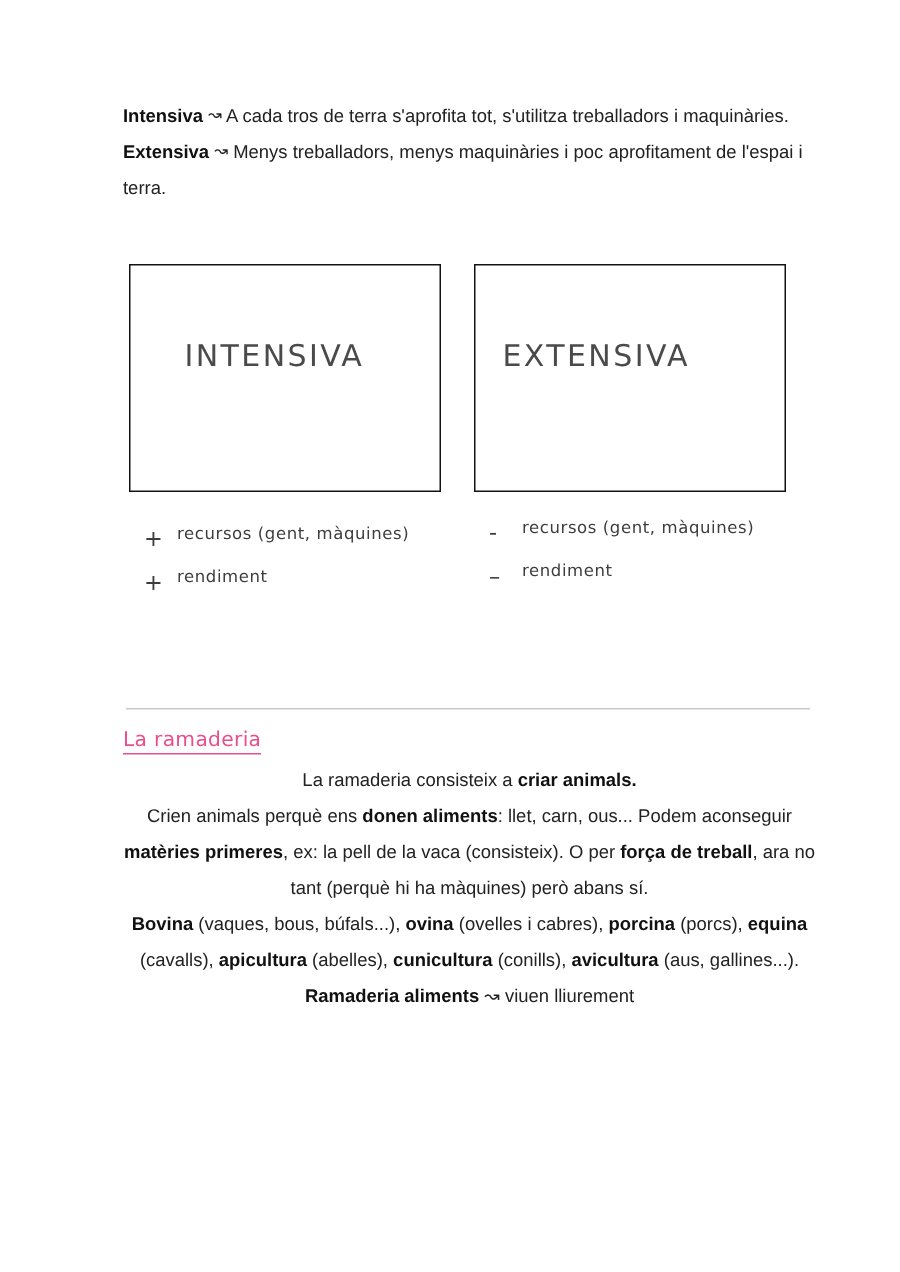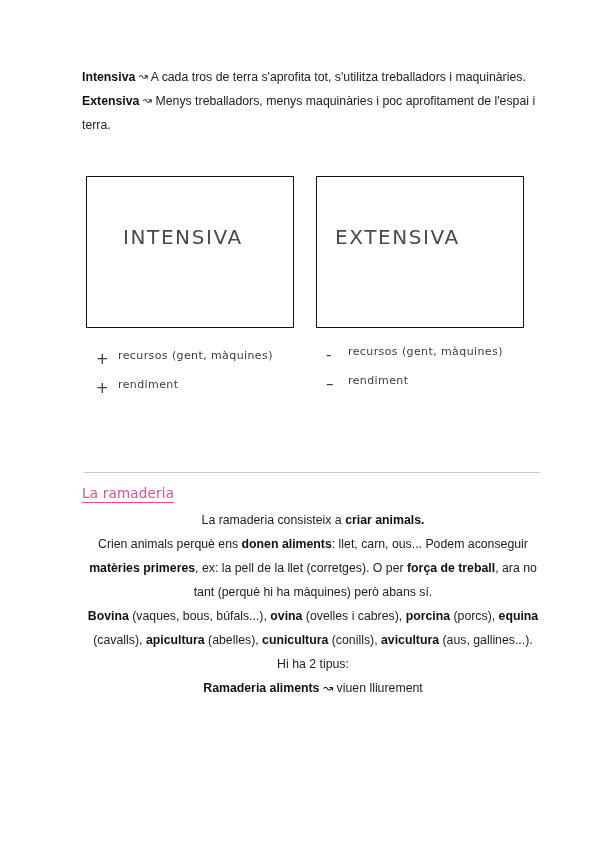--- a/index.html
+++ b/index.html
@@ -186,20 +186,19 @@
       <span class="hand-text">rendiment</span>
     </div>
   </div>
 
   <div class="divider"></div>
 
   <div class="section2">
     <div class="pink-title" style="color: rgb(233, 79, 138); border-bottom-color: rgb(233, 79, 138);">La ramaderia</div>
     <div id="ramaderia-body">
         <div class="body-line"><span>La ramaderia consisteix a </span><span class="bold">criar animals.</span></div>
-        <div class="body-line"><span>Crien animals perquè ens </span><span class="bold">donen aliments</span><span>: llet, carn, ous... Podem aconseguir </span><span class="bold">matèries primeres</span><span>, ex: la pell de la llet (corretges). O per </span><span class="bold">força de treball</span><span>, ara no tant (perquè hi ha màquines) però abans sí.</span></div>
+        <div class="body-line"><span>Crien animals perquè ens </span><span class="bold">donen aliments</span><span>: llet, carn, ous... Podem aconseguir </span><span class="bold">matèries primeres</span><span>, ex: la pell de la vaca (consisteix). O per </span><span class="bold">força de treball</span><span>, ara no tant (perquè hi ha màquines) però abans sí.</span></div>
         <div class="body-line"><span class="bold">Bovina</span><span> (vaques, bous, búfals...), </span><span class="bold">ovina</span><span> (ovelles i cabres), </span><span class="bold">porcina</span><span> (porcs), </span><span class="bold">equina</span><span> (cavalls), </span><span class="bold">apicultura</span><span> (abelles), </span><span class="bold">cunicultura</span><span> (conills), </span><span class="bold">avicultura</span><span> (aus, gallines...).</span></div>
-        <div class="body-line"><span>Hi ha 2 tipus:</span></div>
         <div class="body-line"><span class="bold">Ramaderia aliments</span><span>  ↝  viuen lliurement</span></div>
       </div>
   </div>
 
 </div>
 
 </body></html>

